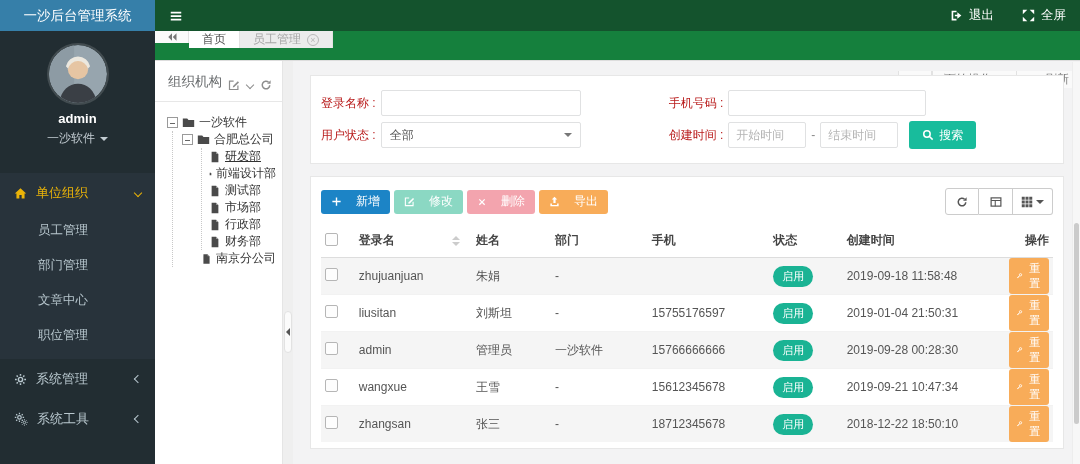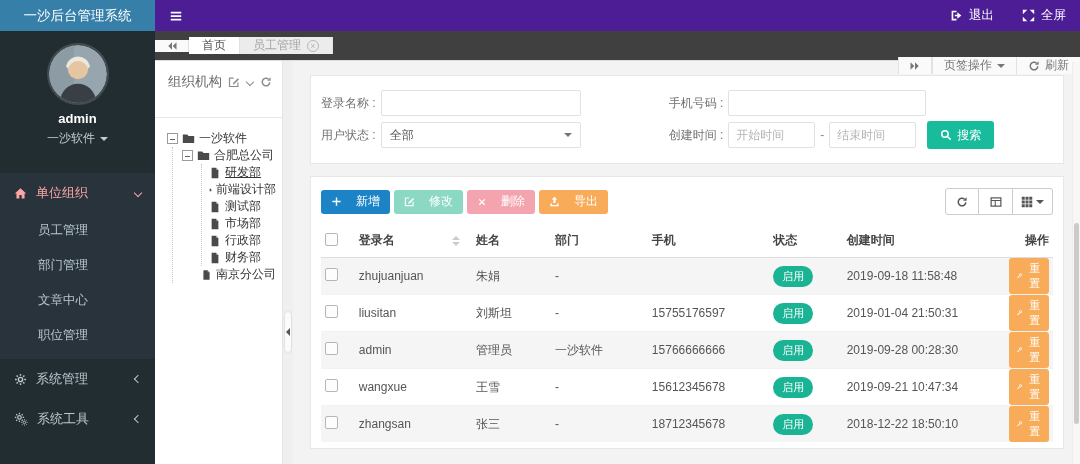--- a/index.html
+++ b/index.html
@@ -2,59 +2,59 @@
 <html><head>
 <meta charset="utf-8">
 <style>
   * { margin:0; padding:0; box-sizing:border-box; }
   html,body { width:1080px; height:464px; overflow:hidden; }
   body { font-family:"Liberation Sans","DejaVu Sans",sans-serif; font-size:12px; color:#555; background:#f3f3f4; }
   .screen { position:relative; width:1080px; height:464px; overflow:hidden; }
   svg.ic { display:inline-block; vertical-align:middle; }
 
   
-  .topbar { position:absolute; top:0; left:0; right:0; height:31px; background:#4c1d95; display:flex; align-items:stretch; z-index:5; }
+  .topbar { position:absolute; top:0; left:0; right:0; height:31px; background:#14532d; display:flex; align-items:stretch; z-index:5; }
   .brand { width:155px; background:#367fa9; color:#fff; font-size:13.5px; display:flex; align-items:center; justify-content:center; }
   .hamburger { width:42px; display:flex; align-items:center; justify-content:center; color:#fff; cursor:pointer; }
   .nav-right { margin-left:auto; display:flex; align-items:center; }
   .nav-item { color:#fff; font-size:12.5px; padding:0 14px; height:100%; display:flex; align-items:center; gap:6px; cursor:pointer; }
 
   
   .sidebar { position:absolute; top:31px; left:0; bottom:0; width:155px; background:#222d32; z-index:4; }
   .user-panel { text-align:center; padding:14px 0 12px; }
   .avatar { width:58px; height:58px; margin:0 auto; border-radius:50%; overflow:hidden; box-shadow:0 0 0 2px rgba(255,255,255,.15); cursor:pointer; }
   .username { color:#fff; font-weight:bold; font-size:13px; margin-top:8px; }
   .company { color:#c3ccd2; font-size:12px; margin-top:4px; cursor:pointer; display:inline-flex; align-items:center; gap:5px; }
   .caret-d { width:0; height:0; border-left:4px solid transparent; border-right:4px solid transparent; border-top:4px solid currentColor; display:inline-block; }
   .menu { margin-top:14px; }
   .menu-item { display:flex; align-items:center; gap:9px; padding:11px 14px; color:#b8c7ce; font-size:13px; cursor:pointer; }
-  .menu-item.active { color:#fca5a5; background:#28333b; }
+  .menu-item.active { color:#eab308; background:#28333b; }
   .chev { width:6px; height:6px; border-right:1.6px solid currentColor; border-bottom:1.6px solid currentColor; display:inline-block; margin-left:auto; }
   .chev.down { transform:rotate(45deg); }
   .chev.left { transform:rotate(135deg); }
   .submenu { background:#28333b; padding-bottom:6px; }
   .submenu-item { padding:9px 14px 9px 38px; color:#b8c7ce; font-size:12.5px; cursor:pointer; }
 
   
   .main { position:absolute; top:31px; left:155px; right:0; bottom:0; display:flex; flex-direction:column; }
-  .tabbar { height:30px; background:#404040; border-bottom:1px solid #ddd; display:flex; align-items:center; flex:0 0 auto; }
+  .tabbar { height:30px; background:#15803d; border-bottom:1px solid #ddd; display:flex; align-items:flex-start; flex:0 0 auto; }
   .tab-nav-btn { width:34px; display:flex; align-items:center; justify-content:center; color:#777; border-right:1px solid #e2e2e2; cursor:pointer; background:#fafafa; }
   .tab { display:flex; align-items:center; gap:6px; padding:0 13px; font-size:12px; border-right:1px solid #e2e2e2; cursor:pointer; }
   .tab.home { background:#fff; color:#555; }
   .tab.current { background:#ececec; color:#a6a6a6; }
   .tab-close { width:12px; height:12px; border-radius:50%; border:1px solid #b9b9b9; color:#b9b9b9; font-size:9px; line-height:10px; text-align:center; display:inline-block; }
   .tabbar-right { margin-left:auto; display:flex; align-items:stretch; }
   .tabbar-right > * { border-left:1px solid #e2e2e2;margin-top:40px; }
   .tab-op { display:flex; align-items:center; gap:5px; padding:0 11px; color:#777; cursor:pointer; font-size:12px; background:#fafafa; }
 
   .content { flex:1; display:flex; min-height:0; }
 
   
   .tree-panel { width:128px; background:#fff; border-right:1px solid #e5e5e5; flex:0 0 auto; }
-  .tree-header { display:flex; align-items:center; padding:12px 10px 26px 13px; border-bottom:1px solid #e7e7e7; color:#676a6c; }
+  .tree-header { display:flex; align-items:flex-end; padding:12px 10px 10px 13px; border-bottom:1px solid #e7e7e7; color:#676a6c; }
   .tree-title { font-size:13.5px; }
   .tree-tools { margin-left:auto; display:flex; gap:7px; color:#8d8d8d; align-items:center; }
   .tree-tools .t { cursor:pointer; display:flex; align-items:center; }
   .tree { padding:12px 6px 0 12px; color:#333; font-size:12px; }
   .tnode { display:flex; align-items:center; gap:4px; height:17px; white-space:nowrap; cursor:pointer; }
   .tnode .lbl { cursor:pointer; }
   .tnode .lbl.selected { text-decoration:underline; }
   .expander { width:11px; height:11px; border:1px solid #9a9a9a; background:#fff; position:relative; flex:0 0 auto; cursor:pointer; }
   .expander::before { content:""; position:absolute; left:2px; right:2px; top:4.5px; height:1px; background:#666; }
   .tkids { margin-left:5px; border-left:1px dotted #c8c8c8; padding-left:9px; }
@@ -63,25 +63,25 @@
   
   .splitter { width:10px; background:#efefef; position:relative; flex:0 0 auto; }
   .splitter-handle { position:absolute; left:1px; top:62%; width:8px; height:42px; background:#fbfbfb; border:1px solid #e2e2e2; border-radius:4px; display:flex; align-items:center; justify-content:center; cursor:pointer; }
   .splitter-handle::before { content:""; width:0; height:0; border-top:4px solid transparent; border-bottom:4px solid transparent; border-right:4px solid #555; }
 
   
   .workspace { flex:1; padding:14px 16px 0 17px; overflow:hidden; }
   .card { background:#fff; border:1px solid #e7e7e7; }
   .search-card { padding:9px 10px; }
   .form-row { display:flex; align-items:center; margin:5px 0; }
-  .form-row label { color:#737373; margin-right:5px; }
+  .form-row label { color:#b91c1c; margin-right:5px; }
   .inp { height:26px; border:1px solid #e0e1e2; border-radius:2px; padding:0 7px; font-size:12px; color:#555; outline:none; font-family:inherit; background:#fff; }
   .inp.w-lg { width:200px; }
   .inp.w-md { width:198px; }
-  .inp.w-sm { width:87px; }
+  .inp.w-sm { width:78px; }
   .inp::placeholder { color:#b5b5b5; }
   .sel { width:200px; height:26px; border:1px solid #e0e1e2; border-radius:2px; padding:0 8px; display:flex; align-items:center; color:#555; cursor:pointer; background:#fff; }
   .sel .caret-d { margin-left:auto; color:#777; }
   .gap1 { width:88px; }
   .dash { margin:0 5px; color:#888; }
   .btn { border:none; border-radius:3px; color:#fff; font-size:12px; font-family:inherit; display:inline-flex; align-items:center; gap:5px; cursor:pointer; }
   .btn-search { background:#18bc9c; height:28px; padding:0 13px; margin-left:11px; }
 
   .table-card { margin-top:12px; padding:8px 10px 6px; }
   .table-toolbar { display:flex; align-items:center; margin:3px 0 9px; }

